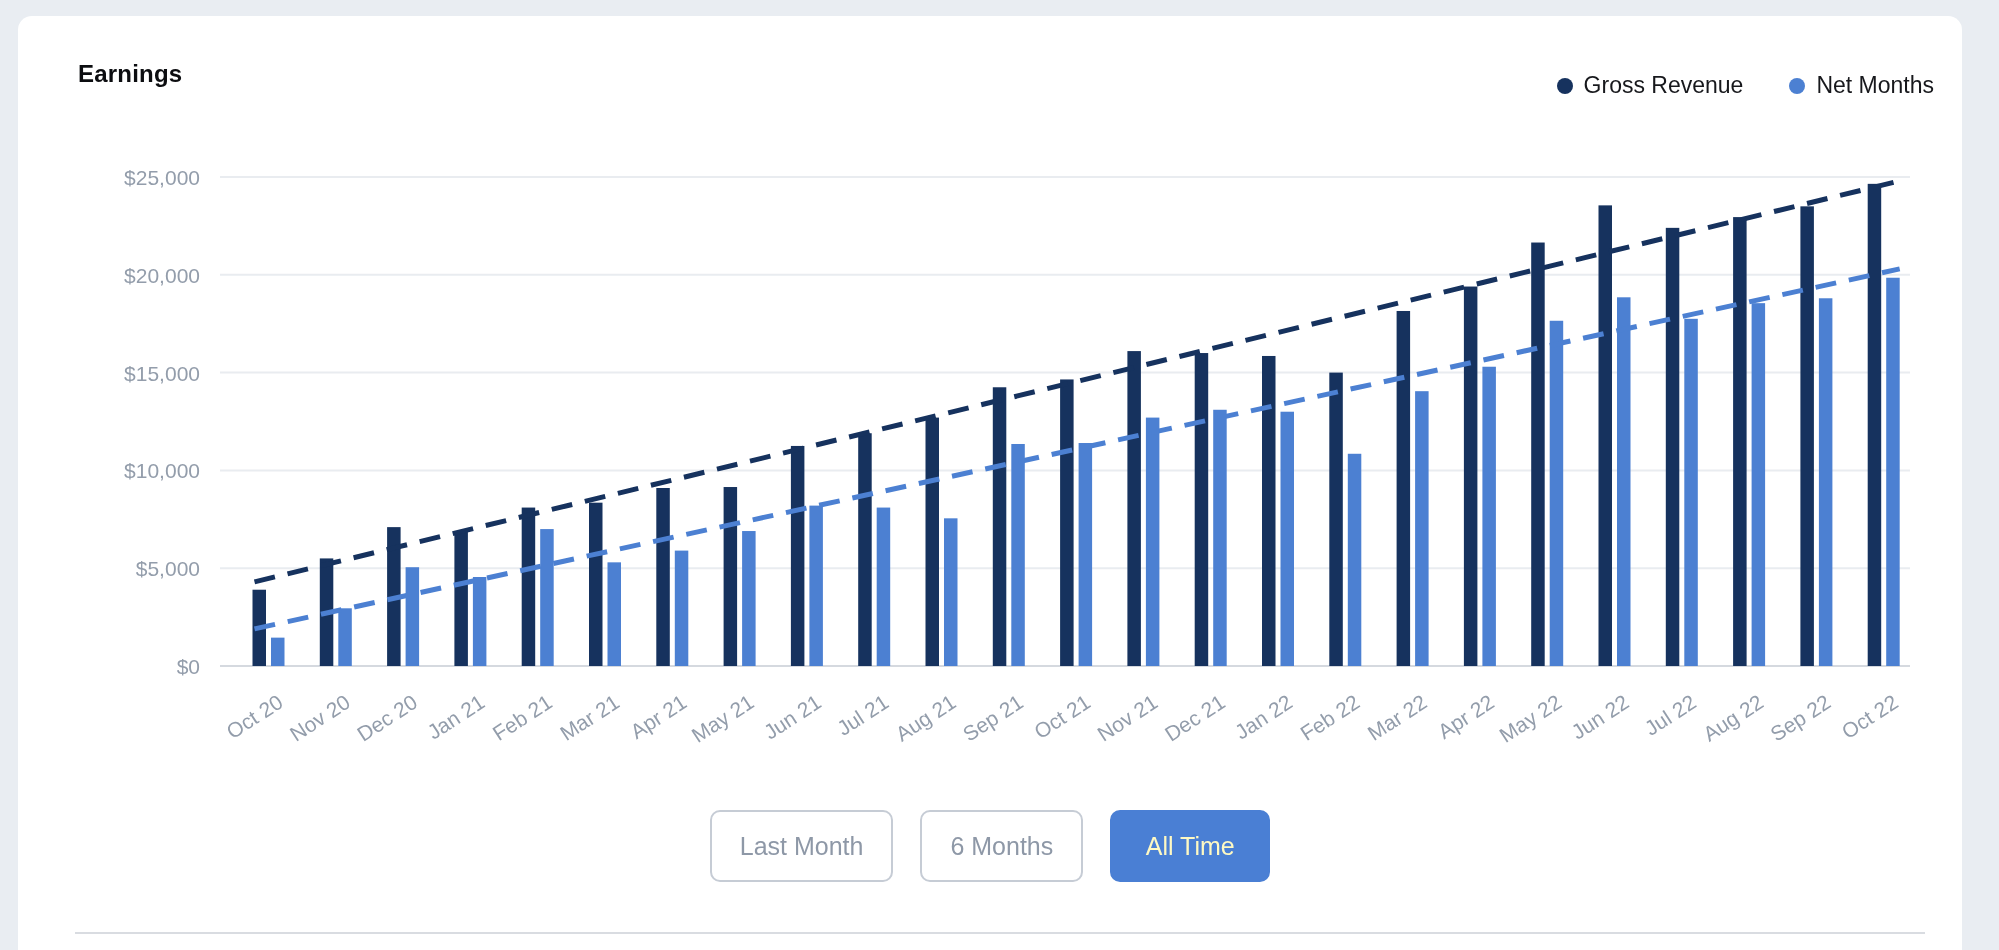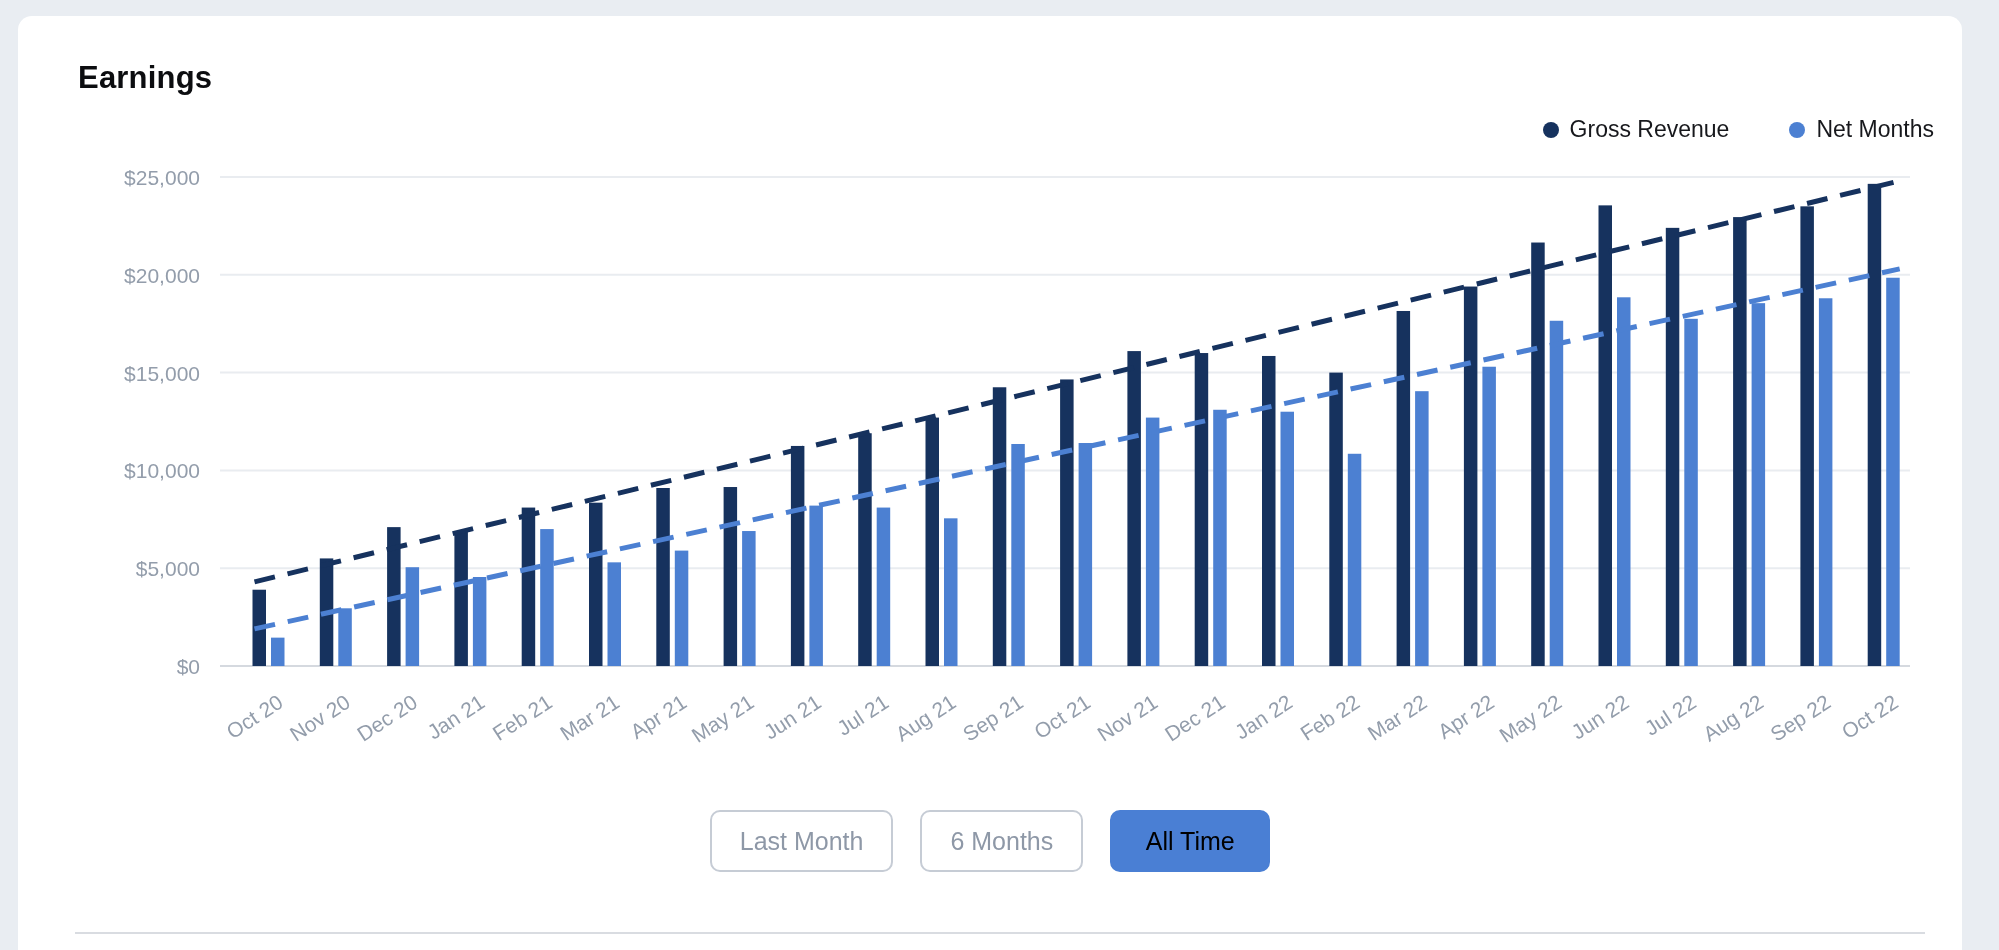--- a/index.html
+++ b/index.html
@@ -14,32 +14,31 @@
     position:absolute;
     left:18px;top:16px;
     width:1944px;height:1040px;
     background:#ffffff;
     border-radius:14px;
   }
   .card-title{
     position:absolute;
     left:60px;top:44px;
     margin:0;
-    font-size:31px;
+    font-size:24px;
     font-weight:700;
     color:#0c0d10;
     letter-spacing:0.2px;
   }
   .legend{
     position:absolute;
     top:56px;right:28px;
     display:flex;
     align-items:center;
-    gap:60px;
-    margin-top:44px;
+    gap:46px;
   }
   .legend-item{
     display:flex;
     align-items:center;
     gap:11px;
   }
   .legend-dot{
     width:16px;height:16px;
     border-radius:50%;
     flex:0 0 auto;
@@ -57,34 +56,34 @@
     position:absolute;
     left:0;top:794px;
     width:1944px;
     display:flex;
     justify-content:center;
     gap:27px;
   }
   .btn{
     box-sizing:border-box;
     min-width:160px;
-    height:62px;
+    height:72px;
     padding:0 28px;
     border:2px solid #c6ccd5;
     border-radius:10px;
     background:#ffffff;
     color:#8e98a7;
     font-family:"Liberation Sans", sans-serif;
     font-size:25px;
     cursor:pointer;
   }
   .btn.active{
     background:#4a7fd4;
     border-color:#4a7fd4;
-    color:#000000;
+    color:#fef9c3;
   }
   .divider{
     position:absolute;
     left:57px;top:916px;
     width:1850px;height:2px;
     background:#d9dce1;
   }
 </style>
 </head>
 <body>

